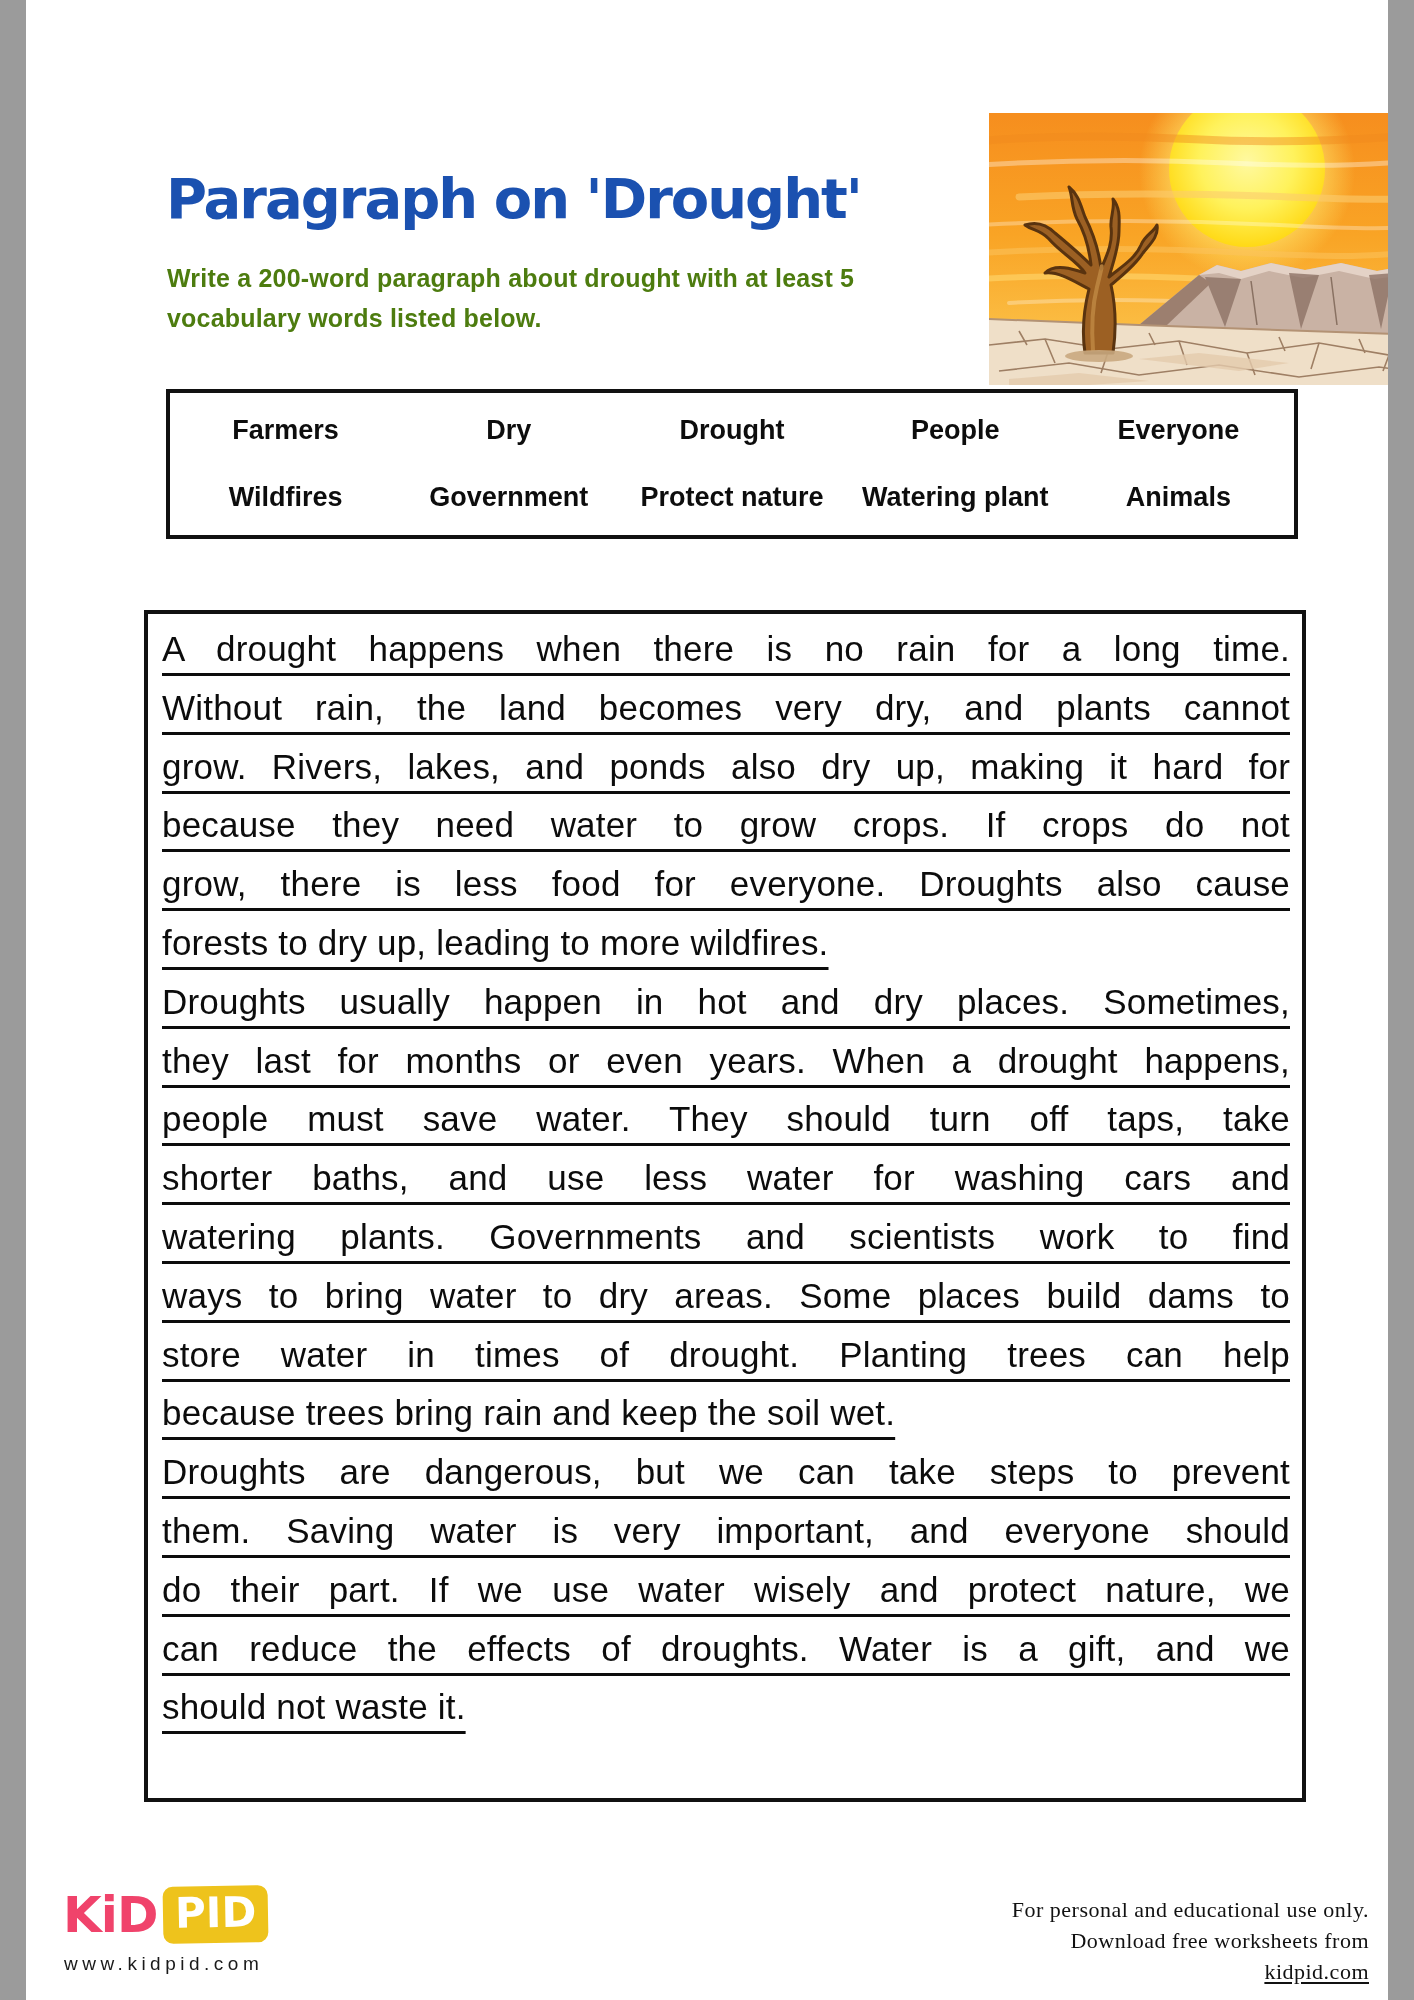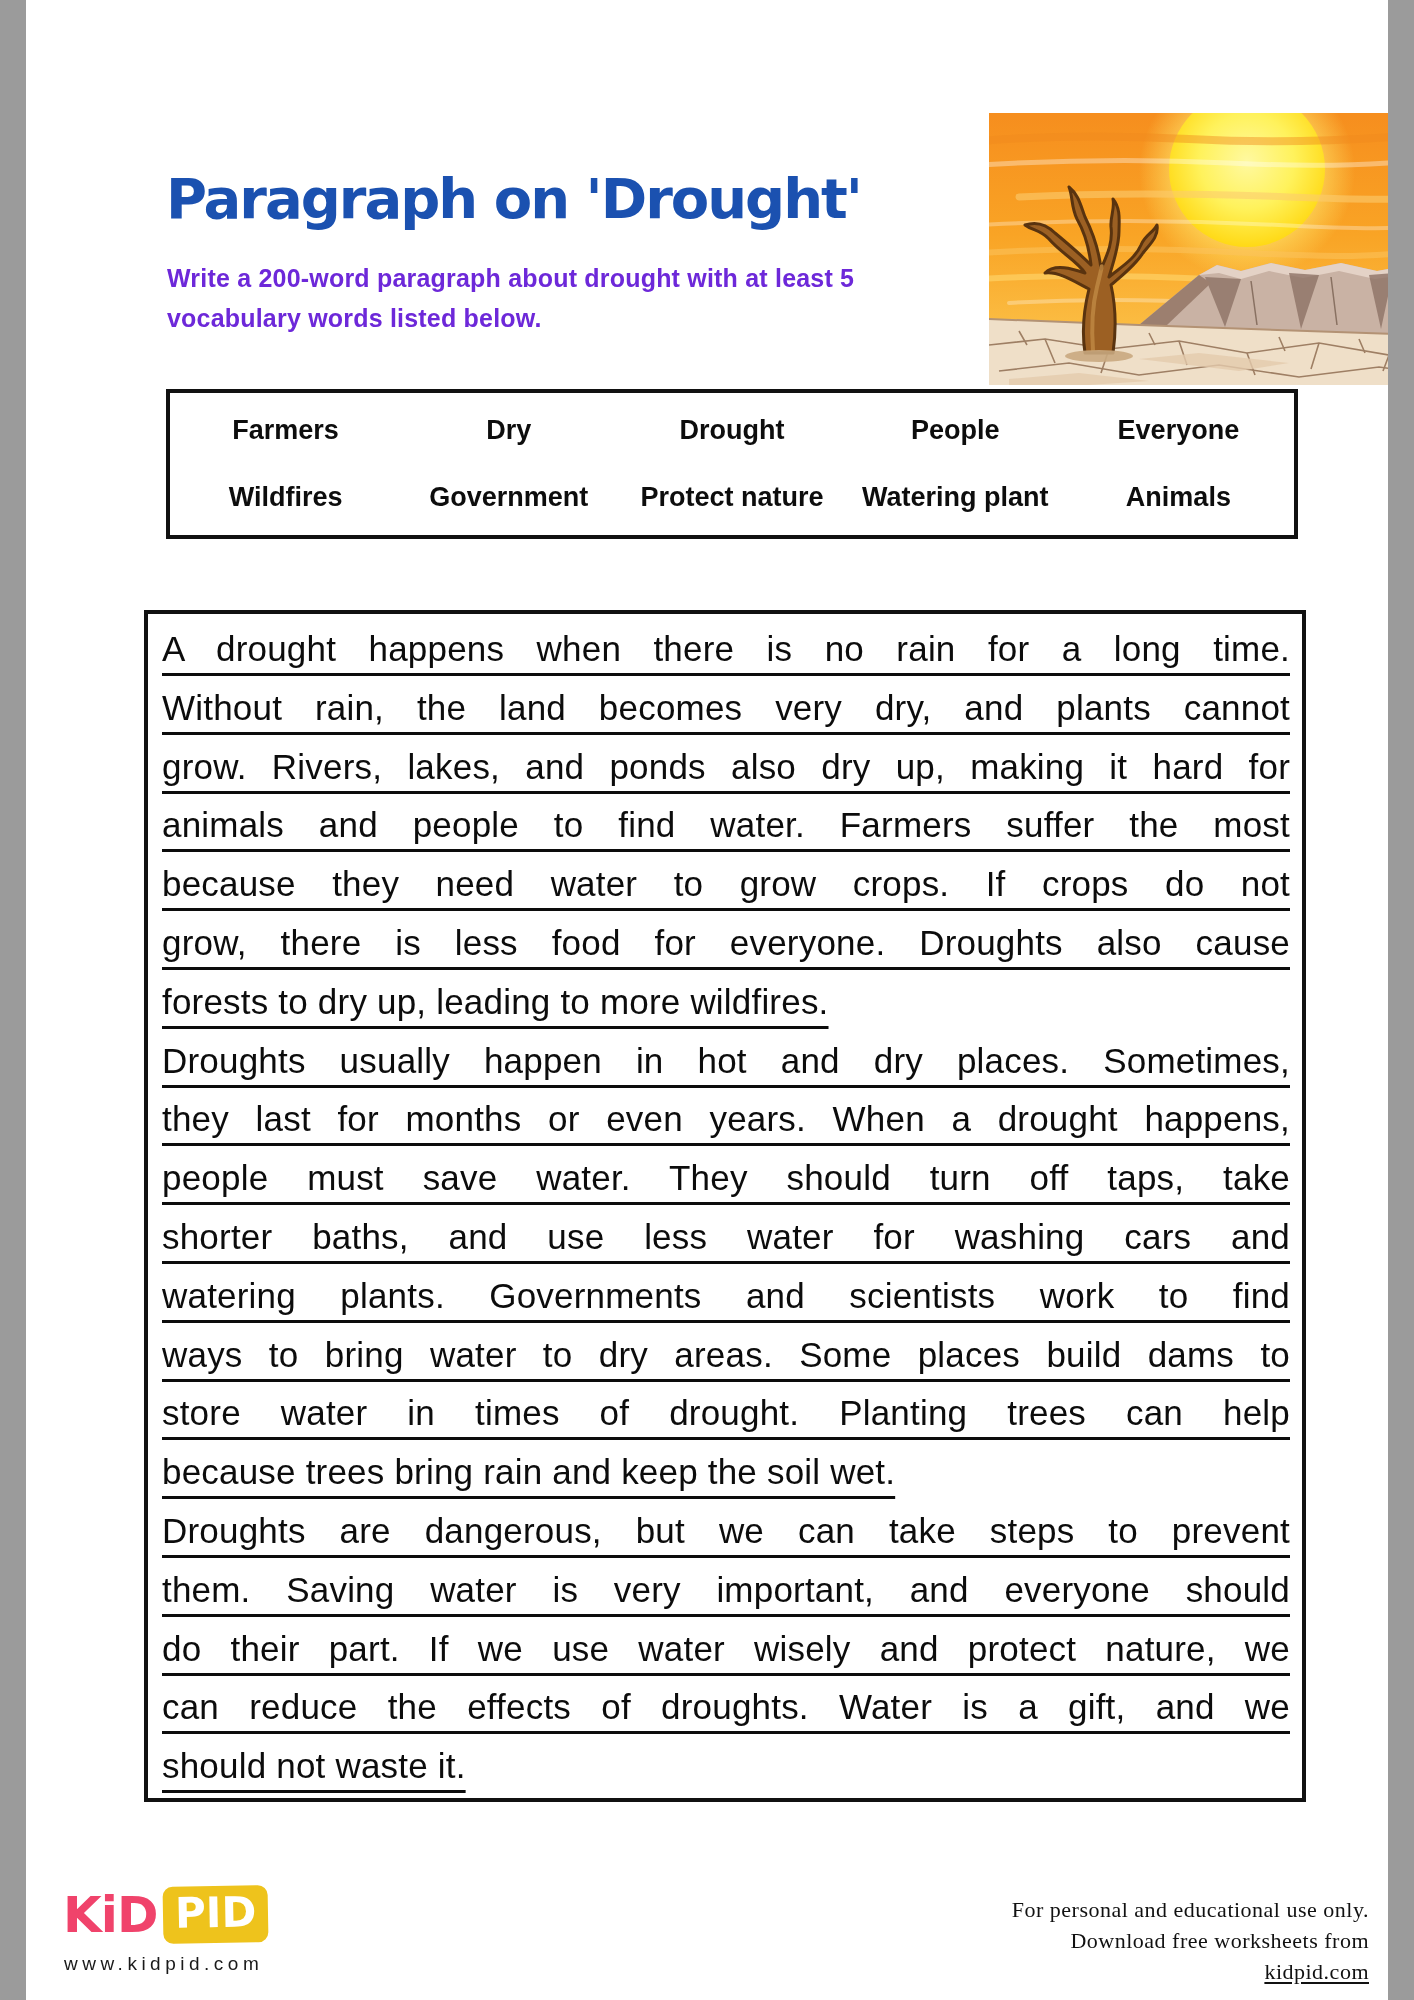--- a/index.html
+++ b/index.html
@@ -13,21 +13,21 @@
   }
   
   .title{
     position:absolute;left:140px;top:166px;
     font-family:"DejaVu Sans", sans-serif;
     font-size:56px;font-weight:700;letter-spacing:-2px;
     color:#1b51b0;white-space:nowrap;
   }
   .instruction{
     position:absolute;left:141px;top:258px;
-    font-size:25px;font-weight:700;color:#6d28d9;
+    font-size:25px;font-weight:700;color:#4d7c0f;
     line-height:40px;letter-spacing:.2px;
   }
   .instruction span{display:block;}
   
   .scene{
     position:absolute;left:963px;top:113px;width:432px;height:272px;
   }
   
   .vocab-box{
     position:absolute;left:140px;top:389px;width:1132px;height:150px;
@@ -169,21 +169,20 @@
     <div class="vocab-word">Government</div>
     <div class="vocab-word">Protect nature</div>
     <div class="vocab-word">Watering plant</div>
     <div class="vocab-word">Animals</div>
   </div>
 
   <div class="essay-box">
     <div class="essay-line">A drought happens when there is no rain for a long time.</div>
     <div class="essay-line">Without rain, the land becomes very dry, and plants cannot</div>
     <div class="essay-line">grow. Rivers, lakes, and ponds also dry up, making it hard for</div>
-    <div class="essay-line">animals and people to find water. Farmers suffer the most</div>
     <div class="essay-line">because they need water to grow crops. If crops do not</div>
     <div class="essay-line">grow, there is less food for everyone. Droughts also cause</div>
     <div class="essay-line para-end">forests to dry up, leading to more wildfires.</div>
     <div class="essay-line">Droughts usually happen in hot and dry places. Sometimes,</div>
     <div class="essay-line">they last for months or even years. When a drought happens,</div>
     <div class="essay-line">people must save water. They should turn off taps, take</div>
     <div class="essay-line">shorter baths, and use less water for washing cars and</div>
     <div class="essay-line">watering plants. Governments and scientists work to find</div>
     <div class="essay-line">ways to bring water to dry areas. Some places build dams to</div>
     <div class="essay-line">store water in times of drought. Planting trees can help</div>

